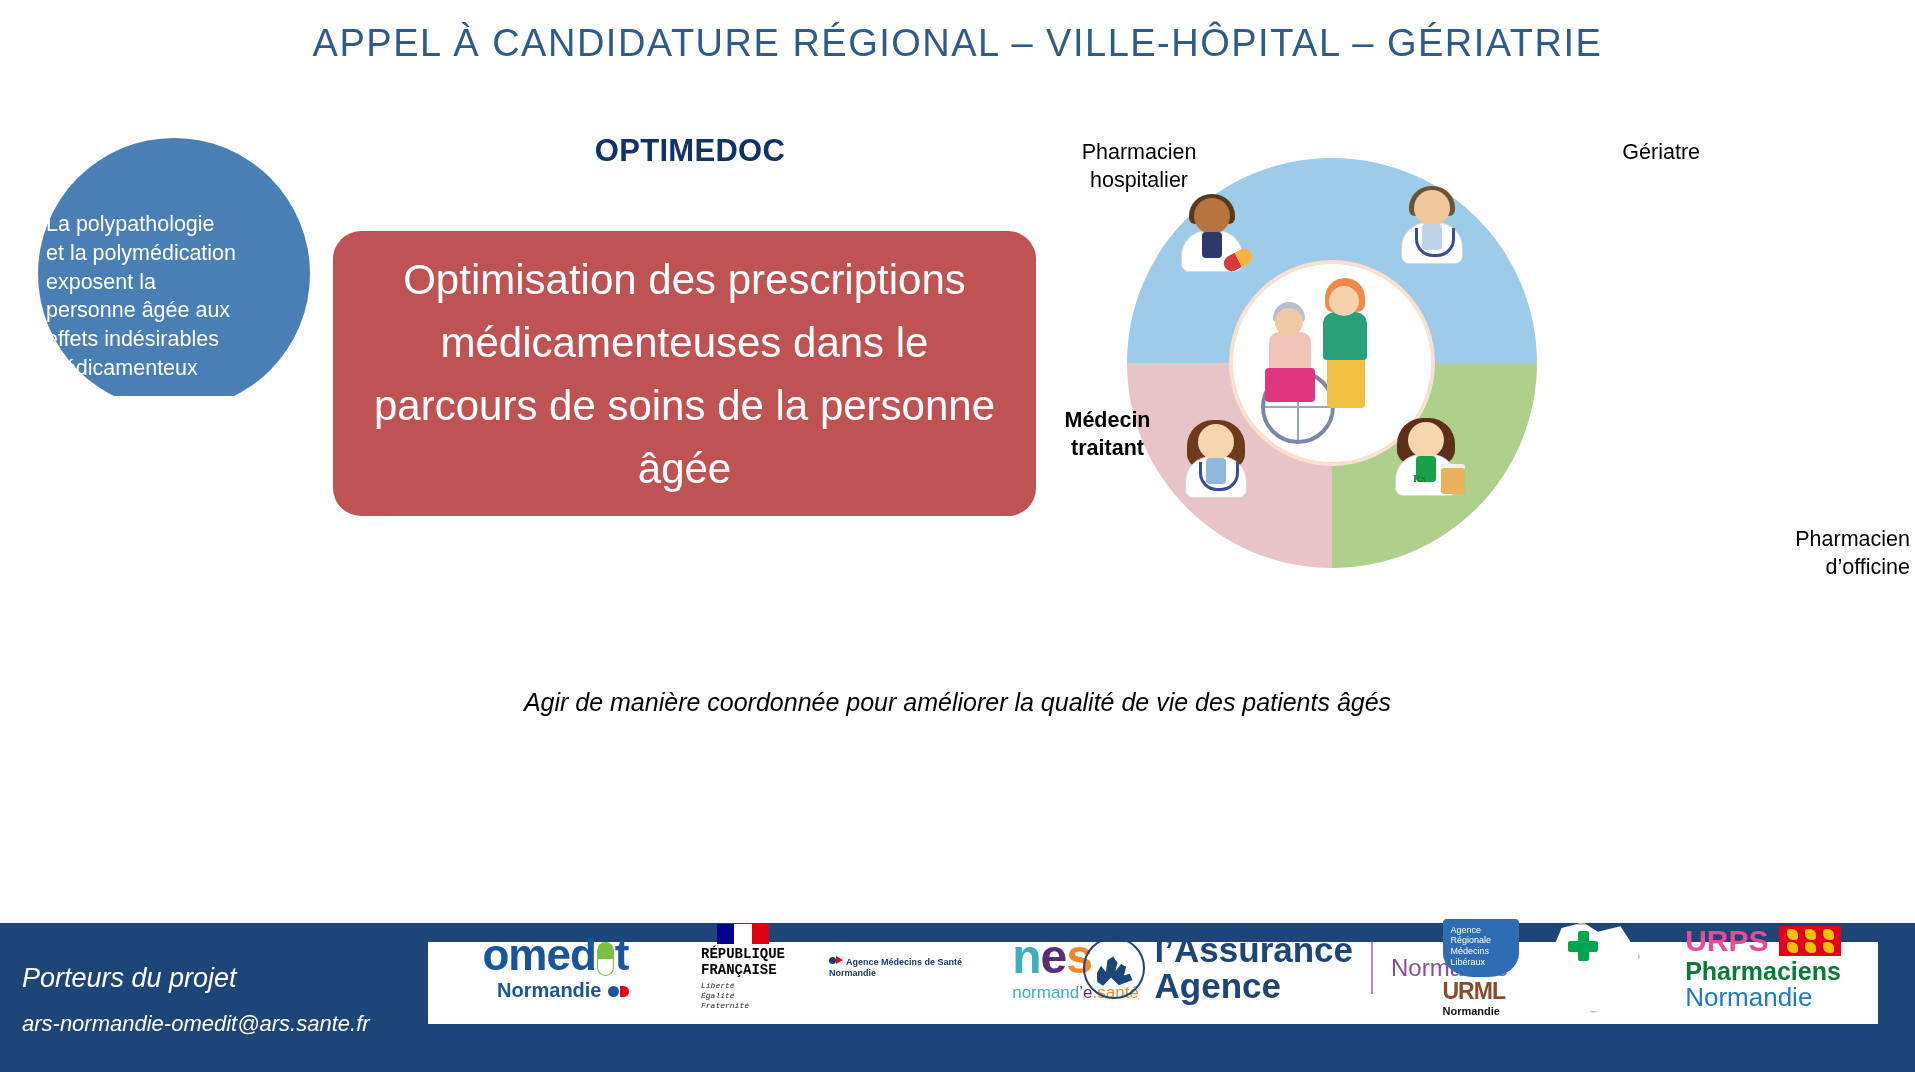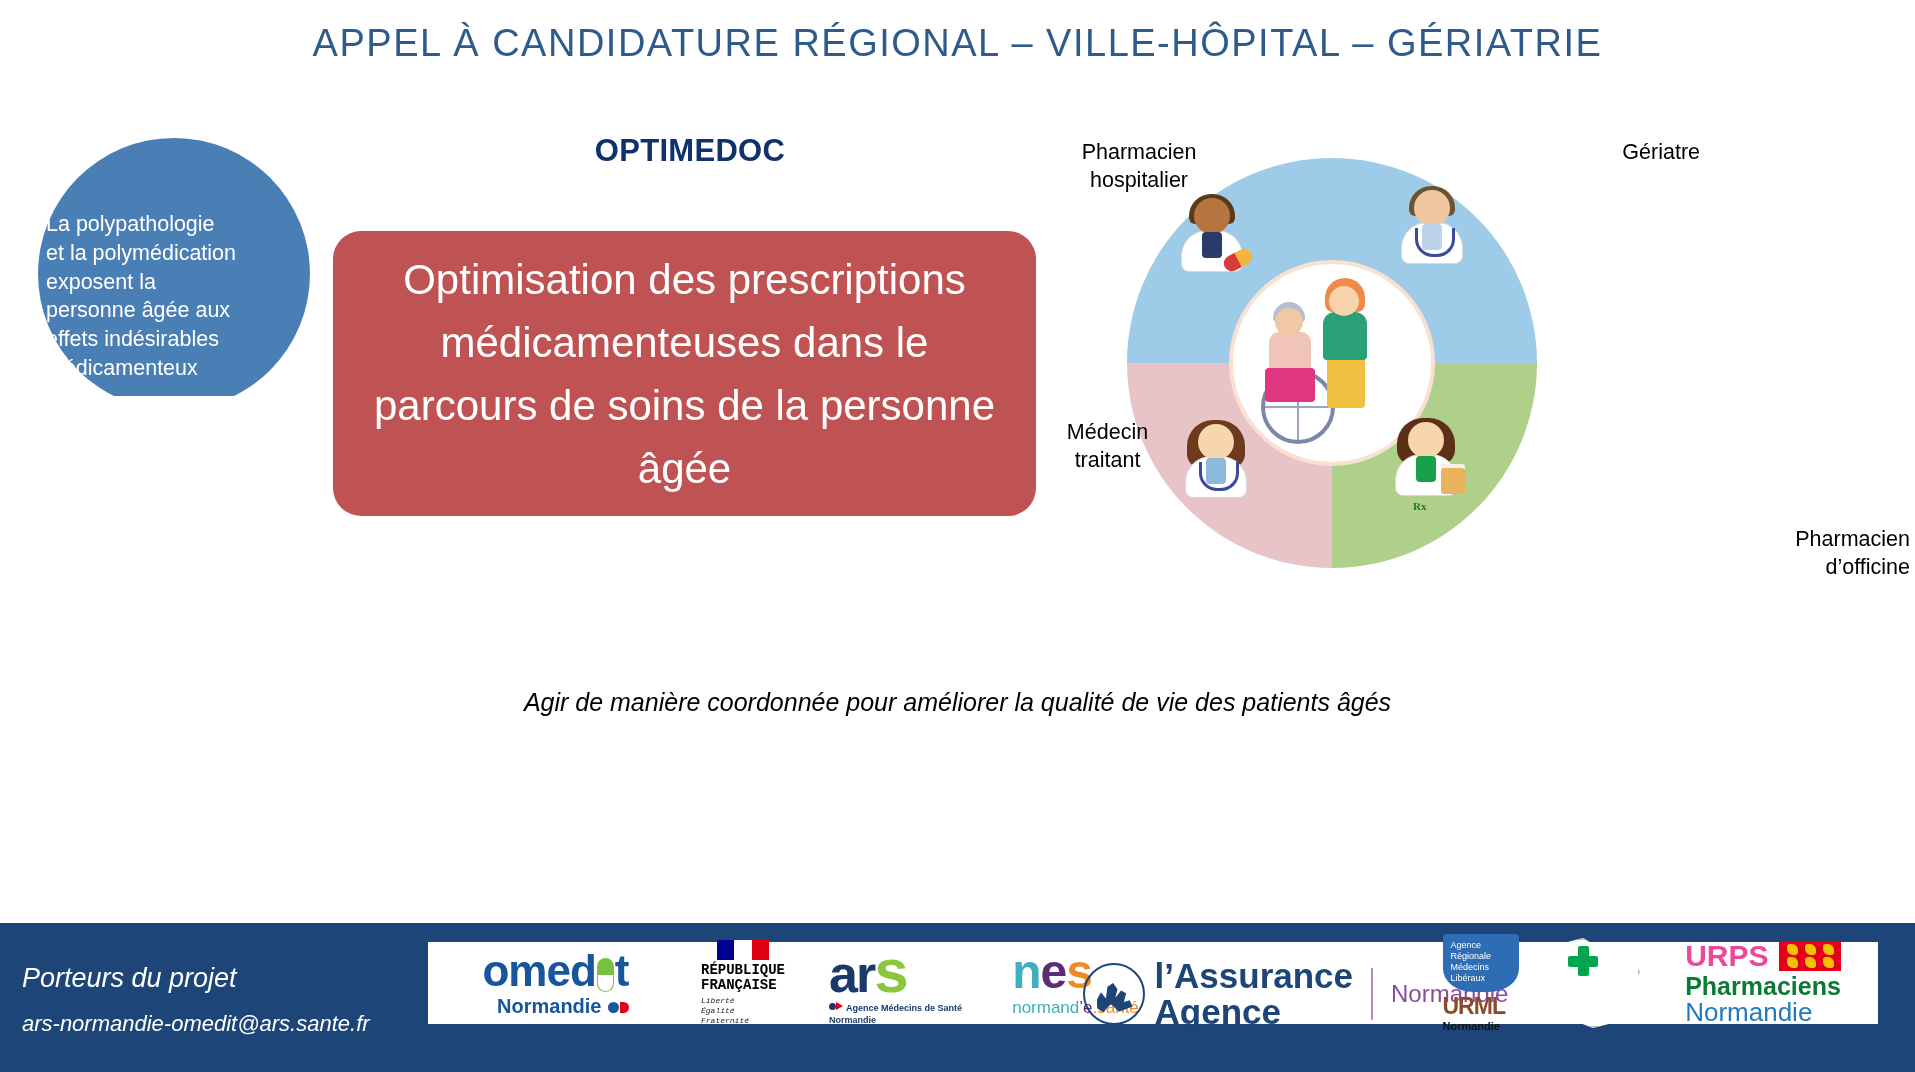--- a/index.html
+++ b/index.html
@@ -114,21 +114,21 @@
   .stake-label {
     position: absolute;
     font-size: 21.5px;
     line-height: 28px;
     color: #000000;
     text-align: center;
     white-space: nowrap;
   }
   #label-pharm-hosp { left: 1044px; top: 138px; width: 190px; }
   #label-geriatre   { left: 1400px; top: 138px; width: 300px; text-align: right; }
-  #label-medecin    { left: 1020px; top: 418px; width: 175px; }
+  #label-medecin    { left: 1020px; top: 406px; width: 175px; font-weight: bold; }
   #label-pharm-off  { left: 1620px; top: 525px; width: 290px; text-align: right; }
 
   
   #tagline {
     position: absolute;
     left: 0; top: 688px;
     width: 1915px;
     text-align: center;
     font-style: italic;
     font-size: 25px;
@@ -155,21 +155,21 @@
     color: #ffffff;
     font-style: italic;
     font-size: 22px;
   }
   #footer-logo-strip {
     position: absolute;
     left: 428px; top: 942px;
     width: 1450px; height: 82px;
     background: #ffffff;
     display: flex;
-    align-items: center;
+    align-items: flex-end;
   }
   .logo-cell {
     flex: 0 0 auto;
     height: 113px;
     display: flex;
     align-items: center;
     justify-content: center;
     position: relative;
   }
 
@@ -295,21 +295,21 @@
   .p-steth { position: absolute; left: 20px; top: 40px; width: 34px; height: 26px;
       border: 3px solid #3b4a9c; border-top: none; border-radius: 0 0 18px 18px;
       z-index: 4; }
   .p-pill { position: absolute; right: -4px; bottom: 2px; width: 30px; height: 16px;
       border-radius: 8px; transform: rotate(-28deg); z-index: 5;
       background: linear-gradient(90deg,#d93b3b 50%, #f5b342 50%); }
   .p-bottle { position: absolute; right: -2px; bottom: 0; width: 24px; height: 30px;
       background: #e8b35c; border-radius: 3px; z-index: 5;
       box-shadow: inset 0 4px 0 #f3f1ea; }
   .p-rx { position: absolute; left: 24px; top: 52px; font-size: 11px; color: #1c7a2e;
-      font-weight: bold; z-index: 6; font-family: "Liberation Serif", serif; margin-top: 28px; }
+      font-weight: bold; z-index: 6; font-family: "Liberation Serif", serif; }
 
   
   .hub-wheel { position:absolute; left: 28px; bottom: 18px; width: 66px; height: 66px;
       border: 4px solid #7b86a8; border-radius: 50%; }
   .hub-wheel::after { content:""; position:absolute; left:50%; top:0; width:2px;
       height:100%; background:#9aa3bf; transform: translateX(-1px); }
   .hub-wheel::before { content:""; position:absolute; top:50%; left:0; height:2px;
       width:100%; background:#9aa3bf; transform: translateY(-1px); }
   .hub-patient-head { position:absolute; left: 42px; top: 44px; width: 28px; height:28px;
       border-radius:50%; background:#f1c8a4; }
@@ -455,21 +455,20 @@
       <div class="rf-motto">
         <div>Liberté</div>
         <div>Égalité</div>
         <div>Fraternité</div>
       </div>
     </div>
   </div>
 
   <div class="logo-cell" id="logo-ars">
     <div style="position:relative">
-      <div class="ars-word">ar<em>s</em></div>
       <div class="ars-sub">
         <div><span class="ars-dot"></span><span class="ars-tri"></span><span>Agence Médecins de Santé</span></div>
         <div>Normandie</div>
       </div>
     </div>
   </div>
 
   <div class="logo-cell" id="logo-nes">
     <div>
       <div class="nes-word"><span class="nes-n">n</span><span class="nes-e">e</span><span class="nes-s">s</span></div>

